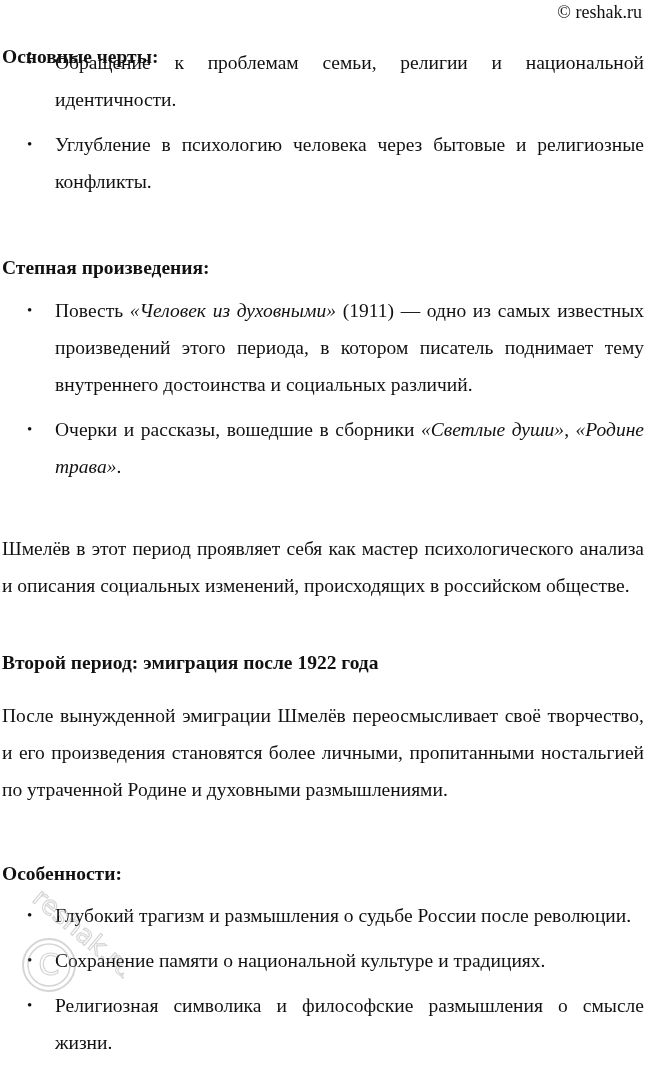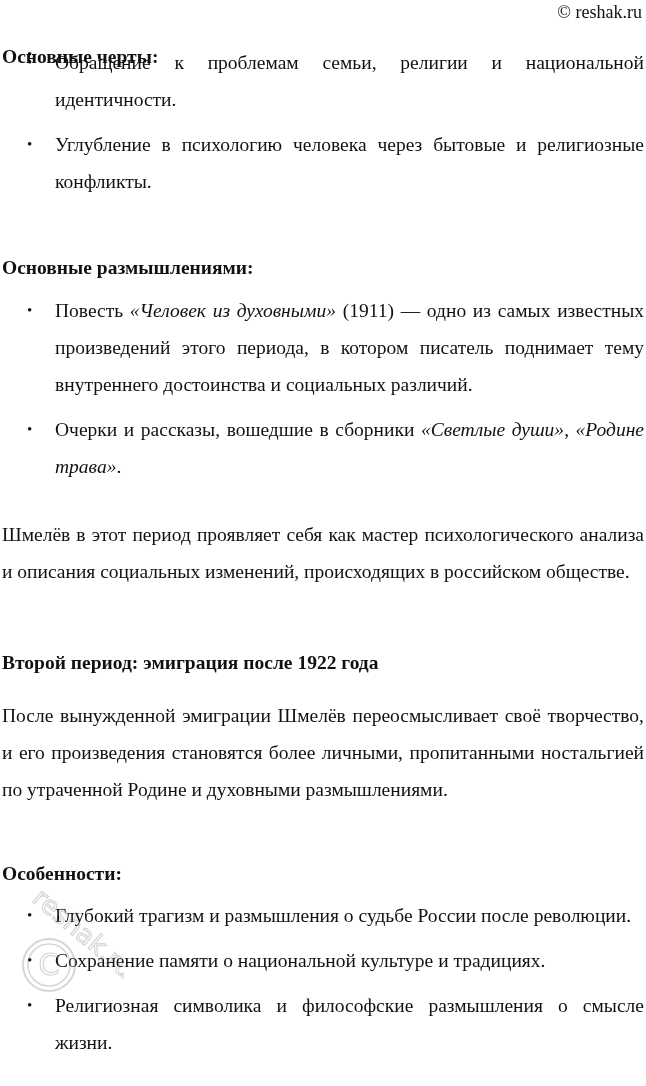--- a/index.html
+++ b/index.html
@@ -23,28 +23,28 @@
 
   <div class="heading" style="top:5px;margin-top:40px;">Основные черты:</div>
   <div class="watermark-top">© reshak.ru</div>
 
   <ul class="list" style="top:36px;">
     <li><span class="bullet">•</span></li>
     <li><span class="bullet">•</span><span>Обращение к проблемам семьи, религии и национальной идентичности.</span></li>
     <li><span class="bullet">•</span><span>Углубление в психологию человека через бытовые и религиозные конфликты.</span></li>
   </ul>
 
-  <div class="heading" style="top:256px;">Основные размышлениями:</div>
+  <div class="heading" style="top:256px;">Степная произведения:</div>
 
   <ul class="list" style="top:292px;">
     <li><span class="bullet">•</span><span>Повесть </span><i>«Человек из духовными»</i><span> (1911) — одно из самых известных произведений этого периода, в котором писатель поднимает тему внутреннего достоинства и социальных различий.</span></li>
     <li><span class="bullet">•</span><span>Очерки и рассказы, вошедшие в сборники </span><i>«Светлые души»</i><span>, </span><i>«Родине трава»</i><span>.</span></li>
   </ul>
 
-  <div class="para" style="top:516px;">Шмелёв в этот период проявляет себя как мастер психологического анализа и описания социальных изменений, происходящих в российском обществе.</div>
+  <div class="para" style="top:530px;">Шмелёв в этот период проявляет себя как мастер психологического анализа и описания социальных изменений, происходящих в российском обществе.</div>
 
   <div class="heading" style="top:651px;">Второй период: эмиграция после 1922 года</div>
 
   <div class="para" style="top:697px;">После вынужденной эмиграции Шмелёв переосмысливает своё творчество, и его произведения становятся более личными, пропитанными ностальгией по утраченной Родине и духовными размышлениями.</div>
 
   <div class="heading" style="top:862px;">Особенности:</div>
 
   <ul class="list" style="top:897px;">
     <li><span class="bullet">•</span><span>Глубокий трагизм и размышления о судьбе России после революции.</span></li>
     <li><span class="bullet">•</span><span>Сохранение памяти о национальной культуре и традициях.</span></li>

